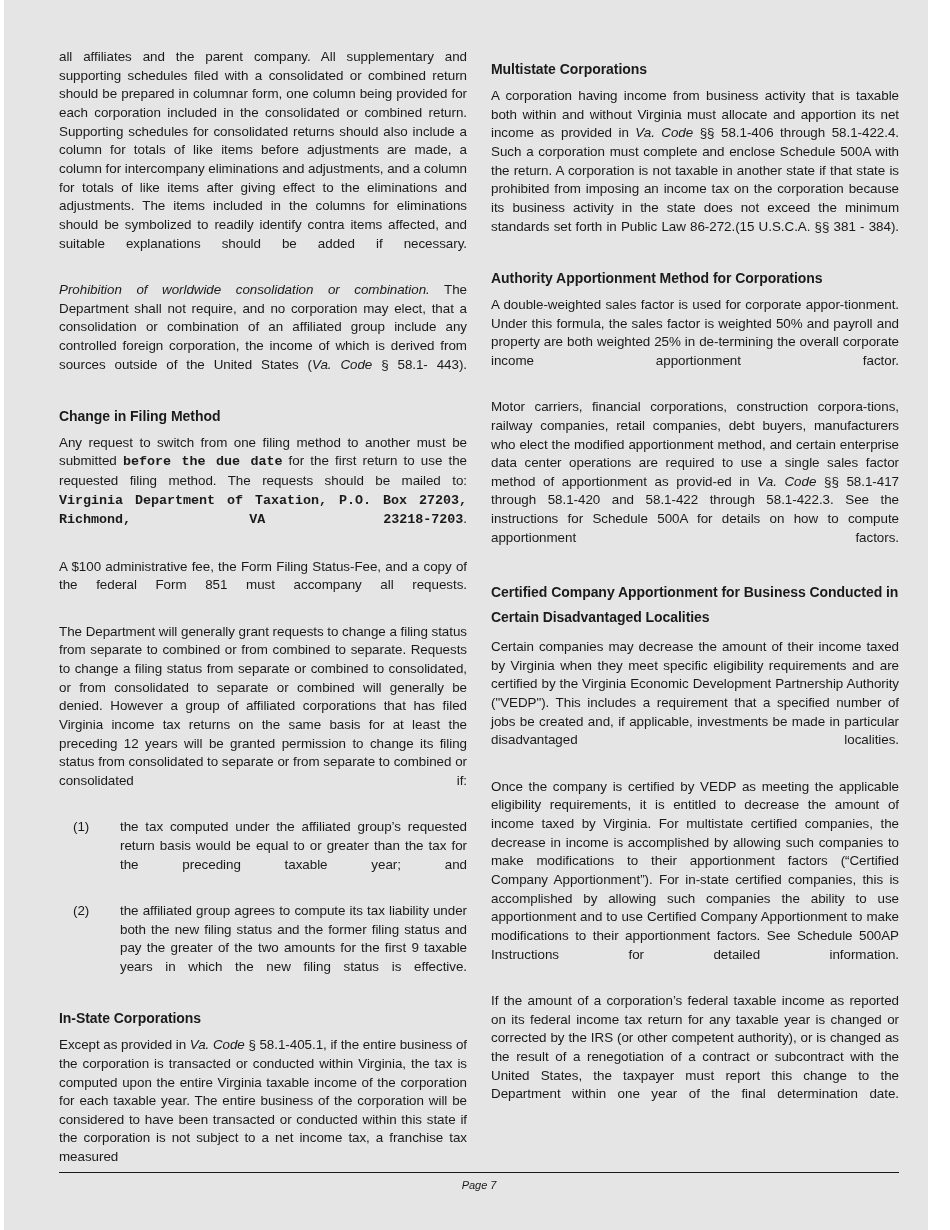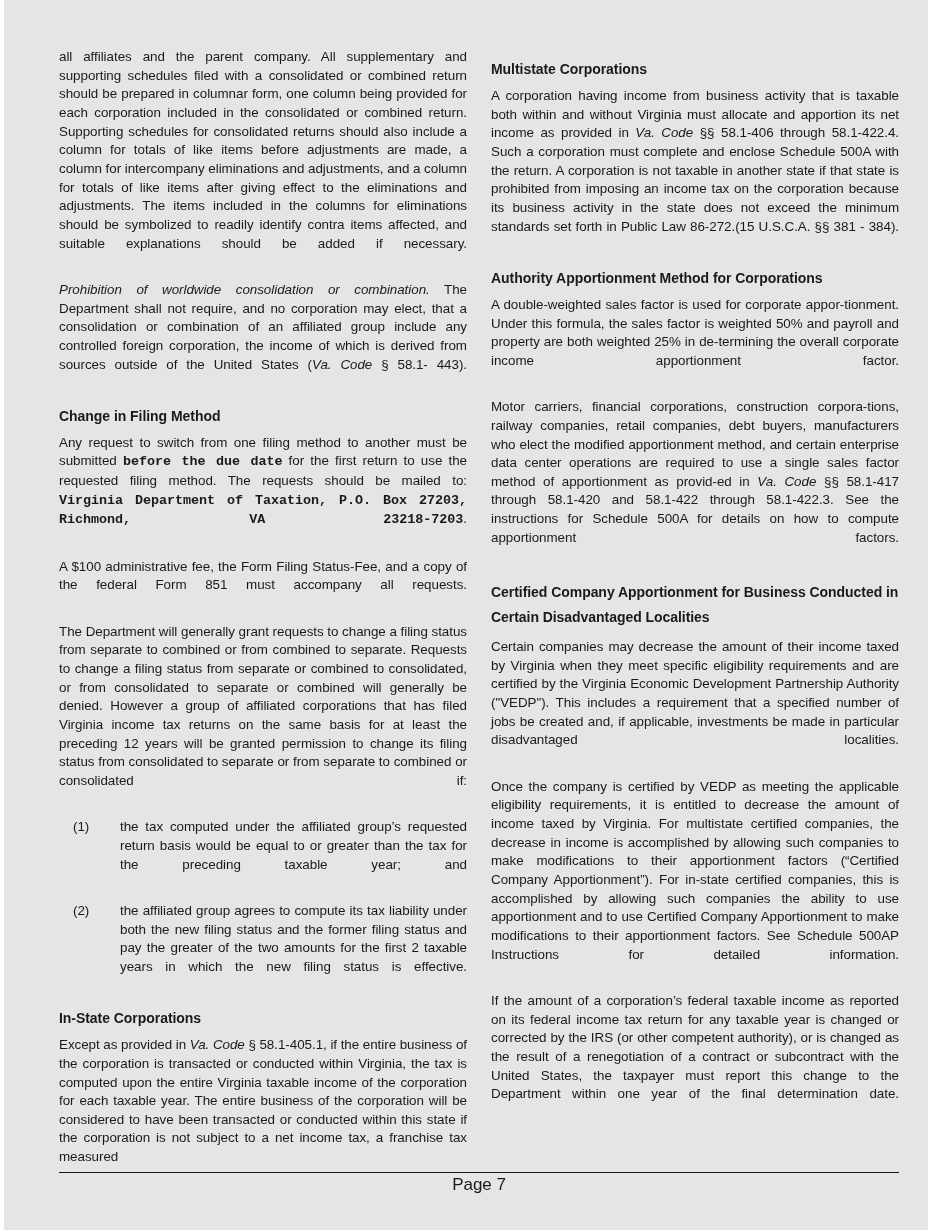--- a/index.html
+++ b/index.html
@@ -126,24 +126,25 @@
     width: 840px;
   }
   #footer-rule {
     width: 840px;
     height: 0;
     border-top: 1.6px solid #1a1a1a;
   }
   #page-number {
     margin-top: 5px;
     text-align: center;
-    font-size: 17px;
+    font-size: 11px;
     line-height: 14px;
     color: #1a1a1a;
     letter-spacing: -0.05px;
+    font-style: italic;
   }
 </style>
 </head>
 <body>
 
 <div id="page">
 
   <div id="content-area">
     <div class="columns">
 
@@ -161,21 +162,21 @@
 
         <p class="body tight">The Department will generally grant requests to change a filing status from separate to combined or from combined to separate. Requests to change a filing status from separate or combined to consolidated, or from consolidated to separate or combined will generally be denied. However a group of affiliated corporations that has filed Virginia income tax returns on the same basis for at least the preceding 12 years will be granted permission to change its filing status from consolidated to separate or from separate to combined or consolidated if:</p>
 
         <ol class="numlist">
           <li>
             <span class="marker">(1)</span>
             <span class="li-text">the tax computed under the affiliated group’s requested return basis would be equal to or greater than the tax for the preceding taxable year; and</span>
           </li>
           <li>
             <span class="marker">(2)</span>
-            <span class="li-text">the affiliated group agrees to compute its tax liability under both the new filing status and the former filing status and pay the greater of the two amounts for the first 2 taxable years in which the new filing status is effective.</span>
+            <span class="li-text">the affiliated group agrees to compute its tax liability under both the new filing status and the former filing status and pay the greater of the two amounts for the first 9 taxable years in which the new filing status is effective.</span>
           </li>
         </ol>
 
 
         <h2 class="heading">In-State Corporations</h2>
 
         <p class="body"><span>Except as provided in </span><span class="it">Va. Code</span><span> § 58.1-405.1, if the entire business of the corporation is transacted or conducted within Virginia, the tax is computed upon the entire Virginia taxable income of the corporation for each taxable year. The entire business of the corporation will be considered to have been transacted or conducted within this state if the corporation is not subject to a net income tax, a franchise tax measured</span></p>
 
       </div>
 

